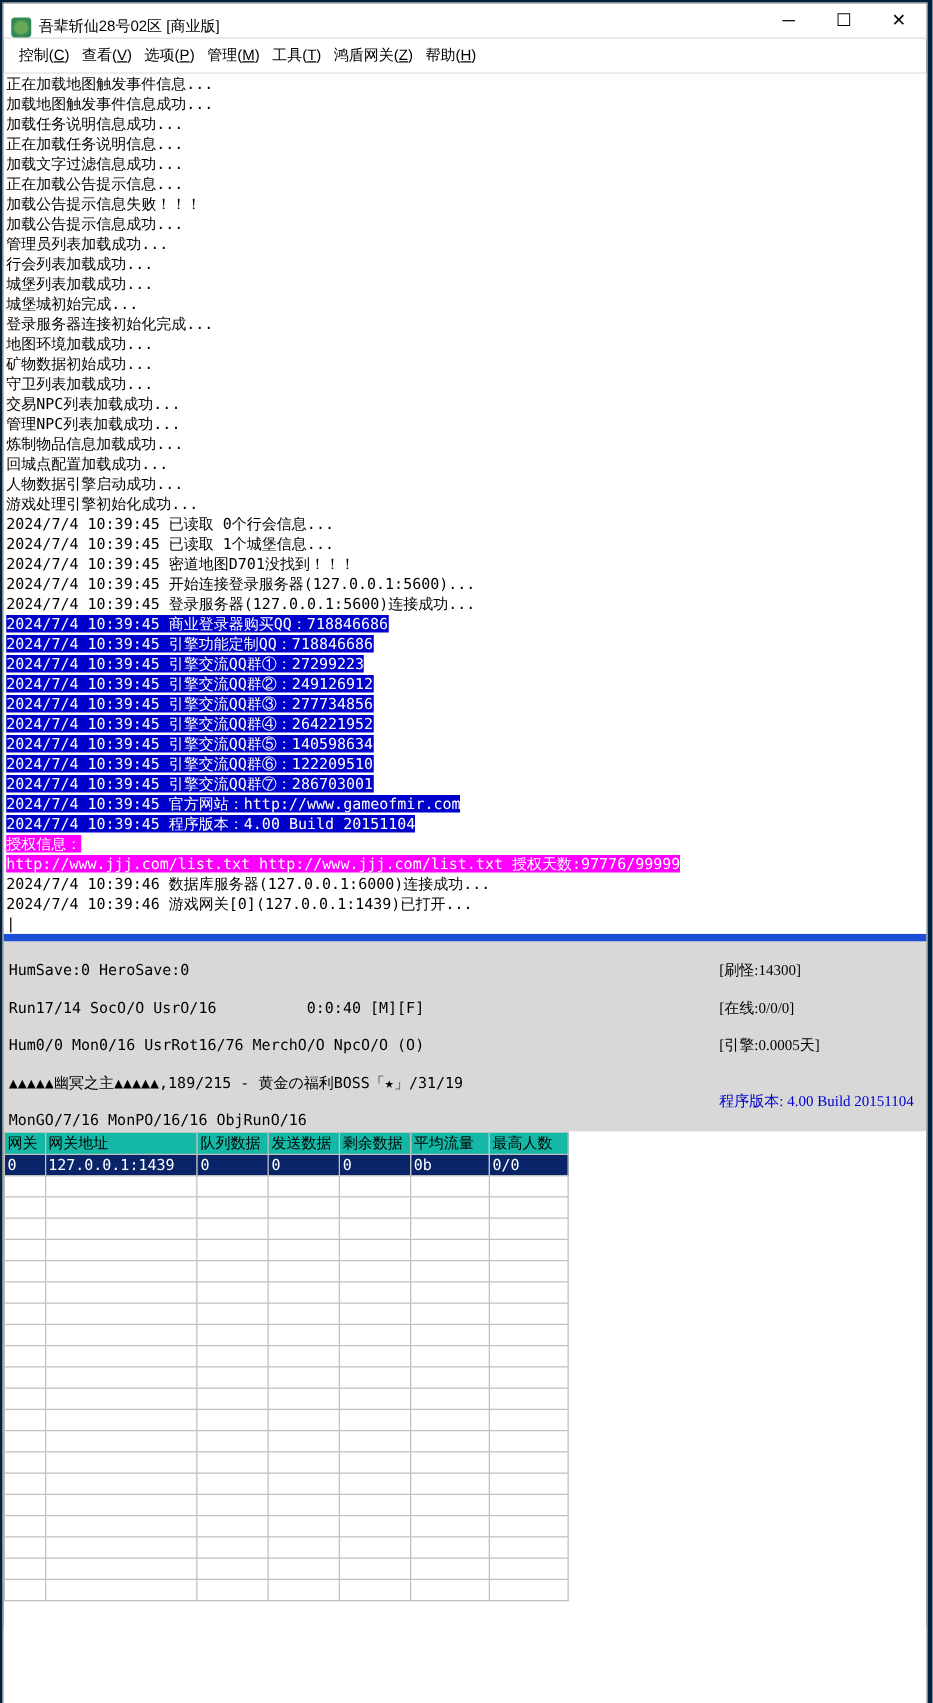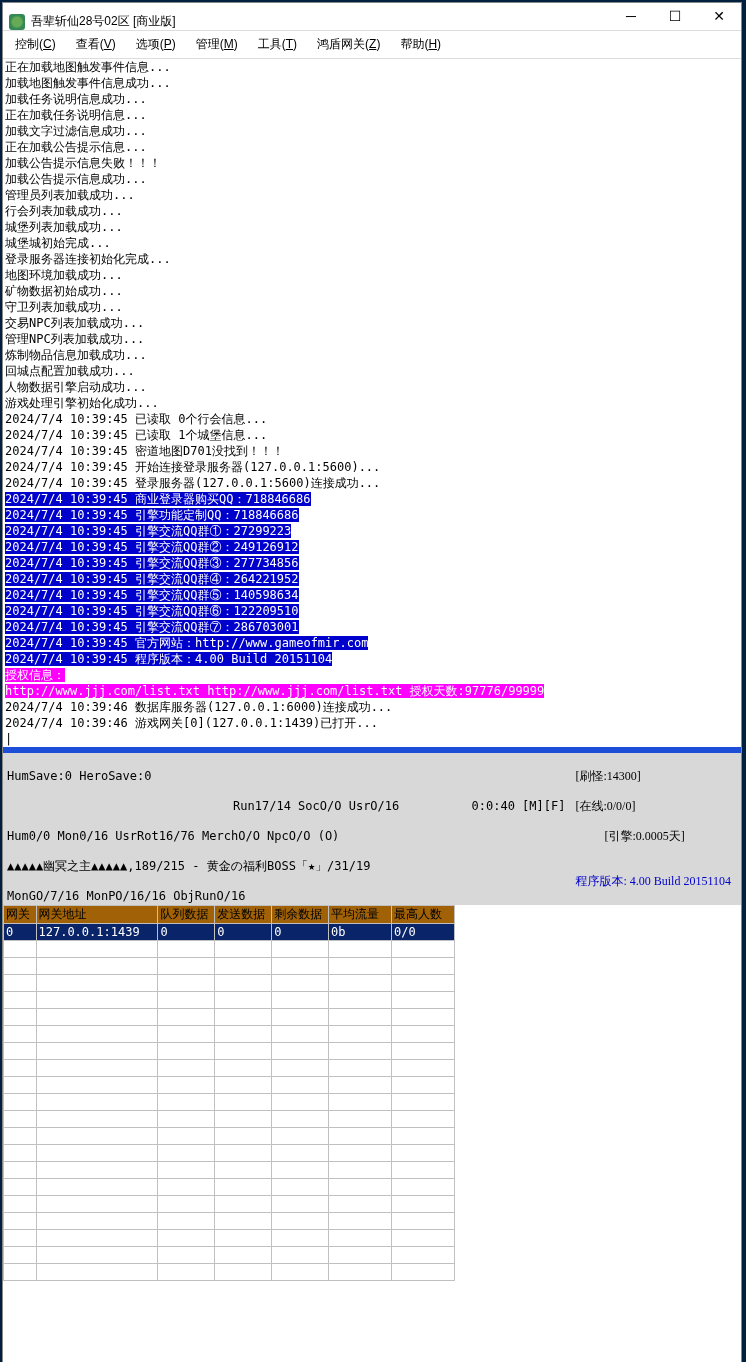--- a/index.html
+++ b/index.html
@@ -3,35 +3,35 @@
 <meta charset="utf-8">
 <style>
 * { margin: 0; padding: 0; box-sizing: border-box; }
 body { font-family: "SimSun", "MS Gothic", monospace; font-size: 12px; background: #002040; width: 746px; }
 .window { background: #fff; border: 1px solid #888; width: 740px; margin: 2px; }
 .titlebar { display: flex; align-items: flex-end; height: 28px; background: #fff; border-bottom: 1px solid #ddd; }
 .titlebar-icon { width: 16px; height: 16px; margin: 0 6px; background: radial-gradient(circle, #6a5 40%, #385 60%); border-radius: 3px; }
 .title { flex: 1; font-size: 12px; font-family: "Microsoft YaHei", sans-serif; }
 .winbtns { display: flex; }
 .winbtn { width: 44px; height: 28px; display: flex; align-items: center; justify-content: center; font-family: sans-serif; font-size: 14px; cursor: pointer; }
-.menubar { display: flex; gap: 12px; padding: 3px 8px; font-family: "Microsoft YaHei", sans-serif; font-size: 12px; border-bottom: 1px solid #ddd; }
+.menubar { display: flex; gap: 2px; padding: 3px 8px; font-family: "Microsoft YaHei", sans-serif; font-size: 12px; border-bottom: 1px solid #ddd; }
 .menuitem { cursor: pointer; padding: 2px 4px; }
 .menuitem u { text-decoration: underline; }
 .log-area { height: 688px; overflow-y: scroll; background: #fff; font-family: "SimSun", monospace; font-size: 12px; line-height: 16px; position: relative; }
 .log-line { white-space: pre; color: #000; padding: 0 2px; }
 .log-hl-blue { background: #0000cd; color: #fff; display: inline; }
 .log-hl-mag { background: #ff00ff; color: #fff; display: inline; }
 .status-block { background: #d8d8d8; font-family: "SimSun", monospace; font-size: 12px; line-height: 15px; padding: 1px 4px; display: flex; border-top: 6px solid #1d4ed8; }
 .status-left { flex: 1; white-space: pre; }
 .status-right { white-space: pre; padding-left: 10px; font-family: Liberation Serif, serif; }
 .prog-ver { color: #0000cc; text-align: right; padding-right: 6px; font-size: 12px; }
 .table-wrap { height: 396px; overflow: auto; }
 table { border-collapse: collapse; width: 452px; font-family: "SimSun", monospace; font-size: 12px; }
 th, td { border: 1px solid #c0c0c0; padding: 0 2px; height: 17px; text-align: left; font-weight: normal; background: #fff; }
-th { background: #a16207; }
+th { background: #14b8a6; }
 tr.sel td { background: #0a246a; color: #fff; }
 .bottom-fill { height: 150px; background: #fff; }
 .col-gw { width: 32px; } .col-addr { width: 120px; margin-top: 13px; } .col-q { width: 56px; } .col-s { width: 56px; } .col-r { width: 56px; } .col-a { width: 62px; } .col-m { width: 62px; margin-left: 23px; }
 </style>
 </head>
 <body>
 
 <div class="window">
 
   <div class="titlebar">
@@ -96,28 +96,28 @@
       <div class="log-line"><span class="log-hl-mag">授权信息：</span></div>
       <div class="log-line"><span class="log-hl-mag">http://www.jjj.com/list.txt http://www.jjj.com/list.txt 授权天数:97776/99999</span></div>
       <div class="log-line">2024/7/4 10:39:46 数据库服务器(127.0.0.1:6000)连接成功...</div>
       <div class="log-line">2024/7/4 10:39:46 游戏网关[0](127.0.0.1:1439)已打开...</div>
       <div class="log-line">|</div>
     </div>
 
   <div class="status-block">
     <div class="status-left">
 <span style="display: block;">HumSave:0 HeroSave:0</span>
-<span style="display: block; text-align: right;">Run17/14 SocO/O UsrO/16          0:0:40 [M][F]</span>
+<span style="display: block;">Run17/14 SocO/O UsrO/16          0:0:40 [M][F]</span>
 <span style="display: block;">Hum0/0 Mon0/16 UsrRot16/76 MerchO/O NpcO/O (O)</span>
 <span style="display: block;">▲▲▲▲▲幽冥之主▲▲▲▲▲,189/215 - 黄金の福利BOSS「★」/31/19</span>
 <span style="display: block;">MonGO/7/16 MonPO/16/16 ObjRunO/16</span></div>
     <div class="status-right">
 <span style="display: block;">[刷怪:14300]</span>
 <span style="display: block;">[在线:0/0/0]</span>
-<span style="display: block; margin-left: 29px;">[引擎:0.0005天]</span>
+<span style="display: block;">[引擎:0.0005天]</span>
 
 <span class="prog-ver" style="display: block;">程序版本: 4.00 Build 20151104</span></div>
   </div>
 
   <div class="table-wrap">
     <table>
       <thead>
           <tr id="thead-row">
             <th class="col-gw">网关</th>
             <th class="col-addr">网关地址</th>

